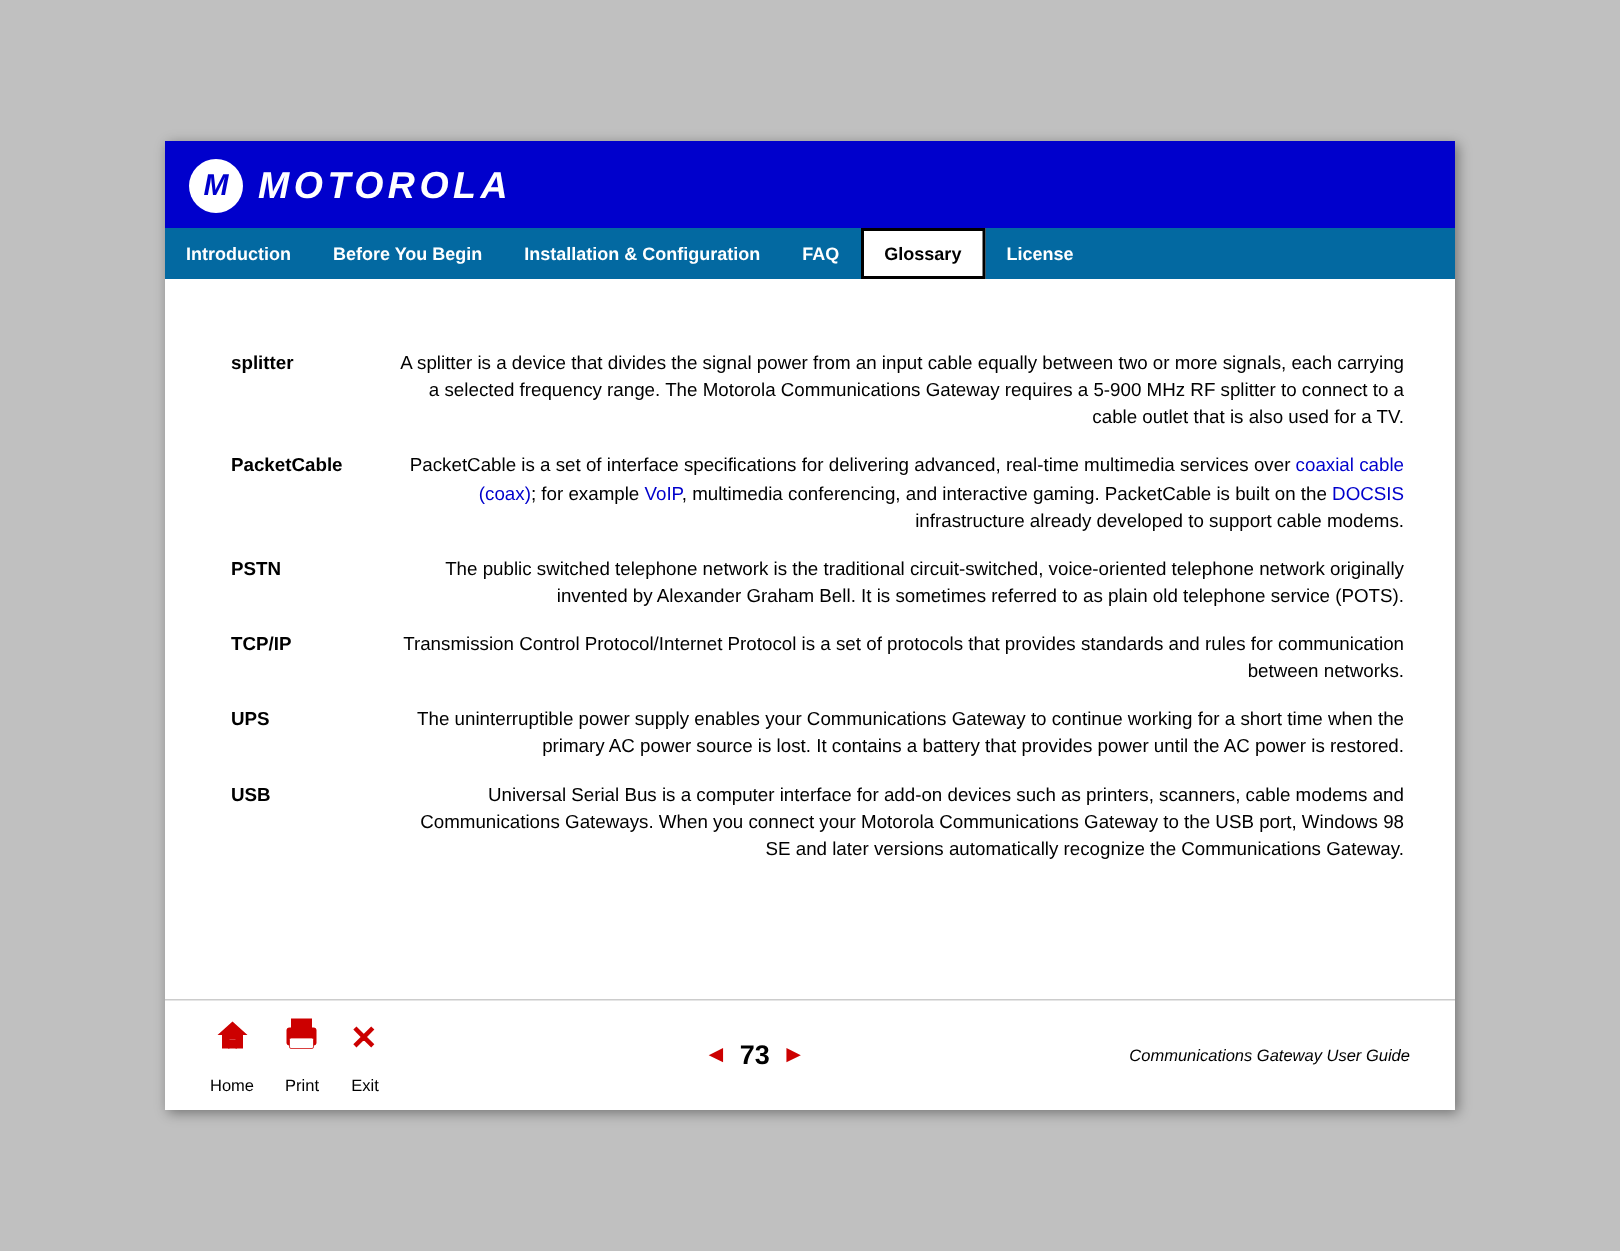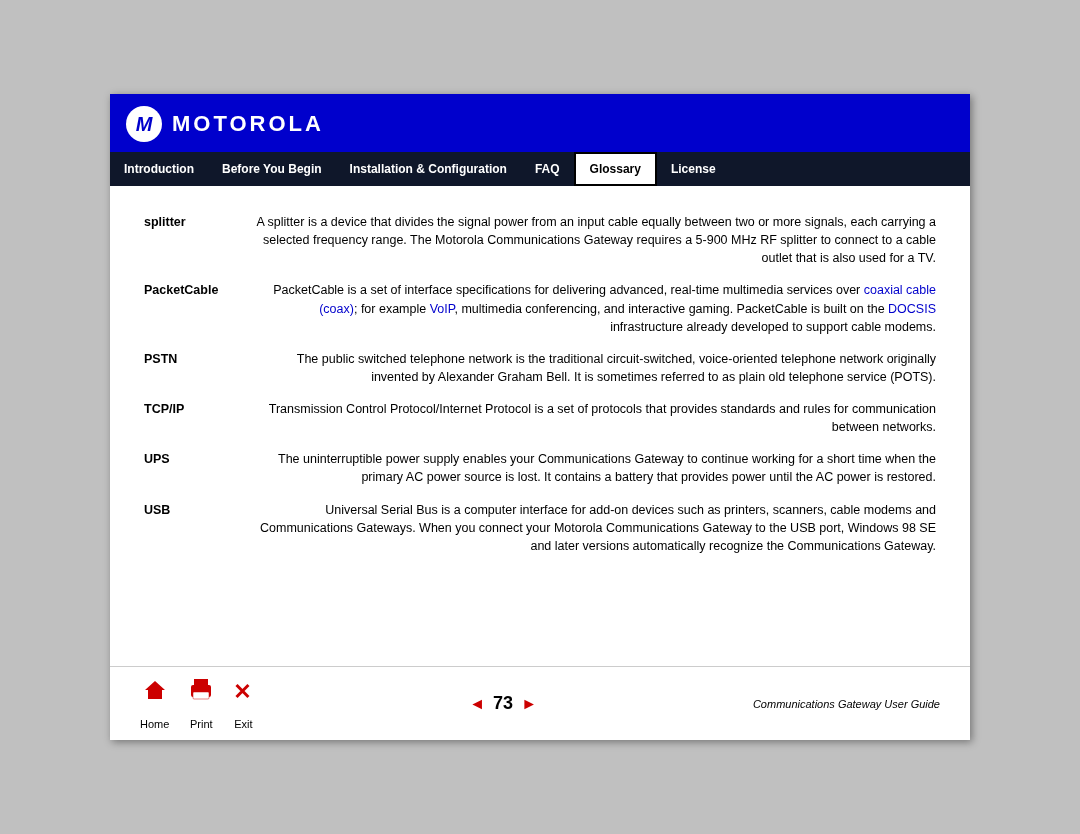--- a/index.html
+++ b/index.html
@@ -37,49 +37,51 @@
       flex-shrink: 0;
     }
     .logo-m {
       font-size: 20px;
       font-weight: 900;
       color: #0000cc;
       font-style: italic;
     }
     .logo-text {
       color: white;
-      font-size: 22px;
+      font-size: 25px;
       font-weight: 900;
       letter-spacing: 3px;
+      font-style: italic;
     }
     
     .nav-bar {
-      background: #0f172a;
+      background: #0369a1;
       display: flex;
       align-items: stretch;
     }
     .nav-item {
       color: white;
       font-size: 12px;
       font-weight: bold;
       padding: 8px 14px;
       cursor: pointer;
       white-space: nowrap;
       display: flex;
       align-items: center;
     }
     .nav-item.active {
       background: #ffffff;
       color: #000000;
       border: 2px solid #000;
     }
     
     .content {
-      padding: 20px 30px 20px 30px;
+      padding: 40px 30px 20px 30px;
       min-height: 480px;
+      margin-left: 10px;
     }
     .glossary-table {
       width: 100%;
       border-collapse: collapse;
     }
     .glossary-table tr {
       vertical-align: top;
     }
     .glossary-table td {
       padding: 7px 4px;

